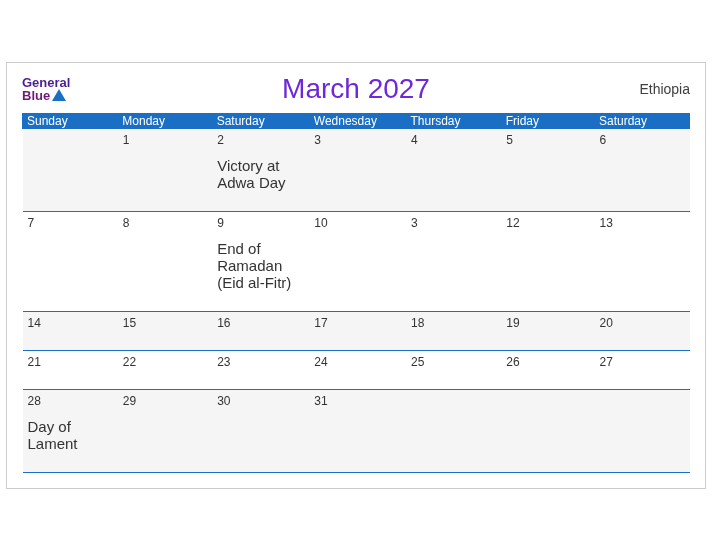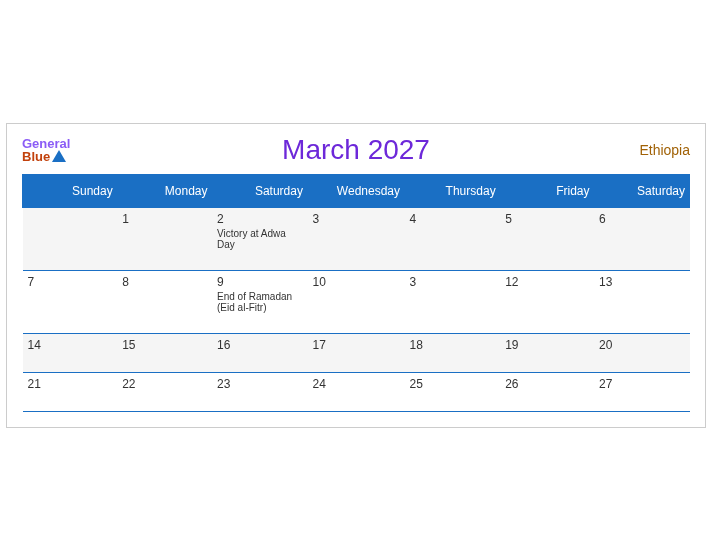--- a/index.html
+++ b/index.html
@@ -27,26 +27,26 @@
     }
     .logo {
       position: absolute;
       left: 0;
       display: flex;
       flex-direction: column;
       line-height: 1;
     }
     .logo-general {
       font-size: 13px;
-      color: #8b5cf6;
+      color: #4c1d95;
       font-weight: bold;
     }
     .logo-blue {
       font-size: 13px;
-      color: #c2410c;
+      color: #701a75;
       font-weight: bold;
       display: flex;
       align-items: center;
     }
     .logo-triangle {
       width: 0;
       height: 0;
       border-left: 7px solid transparent;
       border-right: 7px solid transparent;
       border-bottom: 12px solid #1a6fc4;
@@ -55,35 +55,35 @@
     }
     .title {
       font-size: 28px;
       color: #6d28d9;
       font-weight: normal;
     }
     .country {
       position: absolute;
       right: 0;
       font-size: 14px;
-      color: #a16207;
+      color: #404040;
     }
     .calendar-table {
       width: 100%;
       border-collapse: collapse;
     }
     .calendar-table thead tr {
       background: #1a6fc4;
       color: #fff;
     }
     .calendar-table thead th {
-      padding: 9px 4px;
+      padding: 0 4px;
       font-size: 12px;
       font-weight: normal;
-      text-align: right;
+      text-align: left;
       border: 1px solid #1a6fc4;
     }
     .calendar-table tbody tr {
       border-bottom: 1.5px solid #1a6fc4;
     }
     .calendar-table tbody td {
       vertical-align: top;
       padding: 4px 5px 20px;
       font-size: 12px;
       color: #333;
@@ -96,24 +96,24 @@
     }
     .calendar-table tbody tr:nth-child(even) td {
       background: #fff;
     }
     .day-num {
       font-size: 12px;
       color: #333;
       display: block;
     }
     .event {
-      font-size: 10px;
+      font-size: 15px;
       color: #333;
       display: block;
-      margin-top: 2px;
+      margin-top: 10px;
     }
   </style>
 </head>
 <body>
 
 <div class="calendar-container">
   <div class="header">
     <div class="logo">
       <span class="logo-general">General</span>
       <span class="logo-blue">
@@ -223,15 +223,33 @@
           <td>
             <span class="day-num">25</span>
           </td>
           <td>
             <span class="day-num">26</span>
           </td>
           <td>
             <span class="day-num">27</span>
           </td>
         </tr>
+        <tr>
+          <td>
+            <span class="day-num">28</span>
+            <span class="event">Day of Lament</span>
+          </td>
+          <td>
+            <span class="day-num">29</span>
+          </td>
+          <td>
+            <span class="day-num">30</span>
+          </td>
+          <td>
+            <span class="day-num">31</span>
+          </td>
+          <td></td>
+          <td></td>
+          <td></td>
+        </tr>
       </tbody>
   </table>
 </div>
 
 </body></html>

